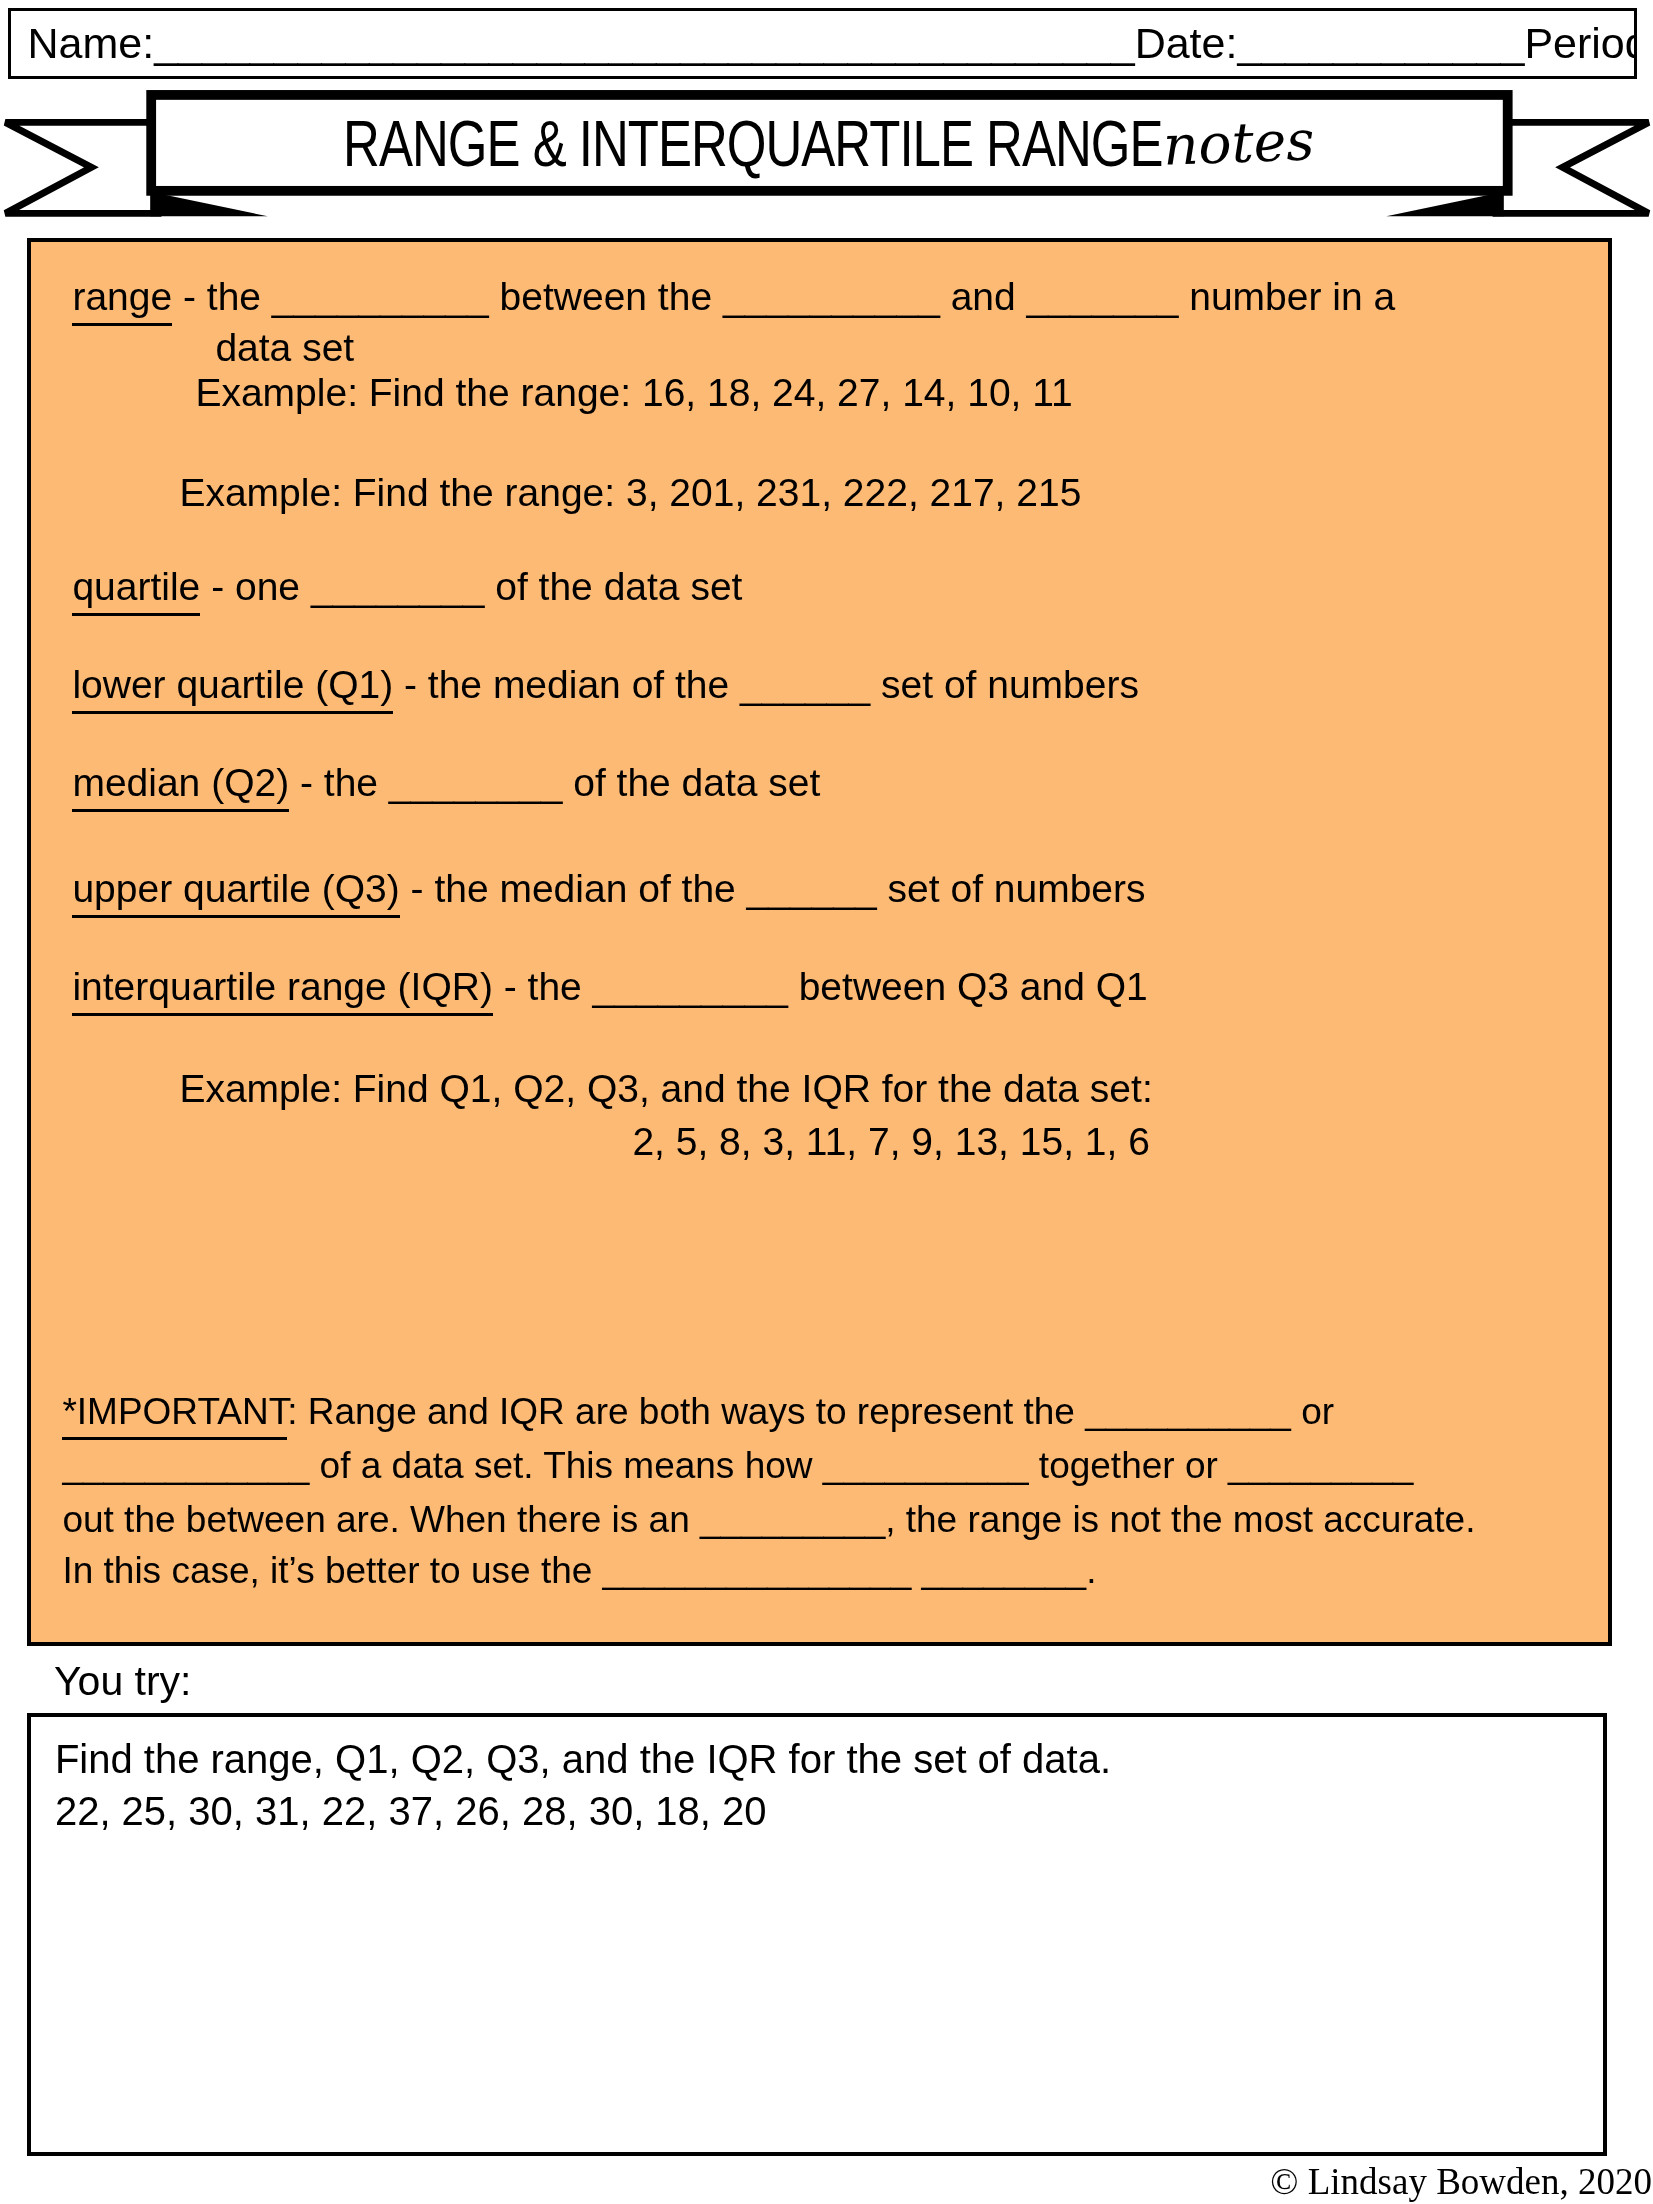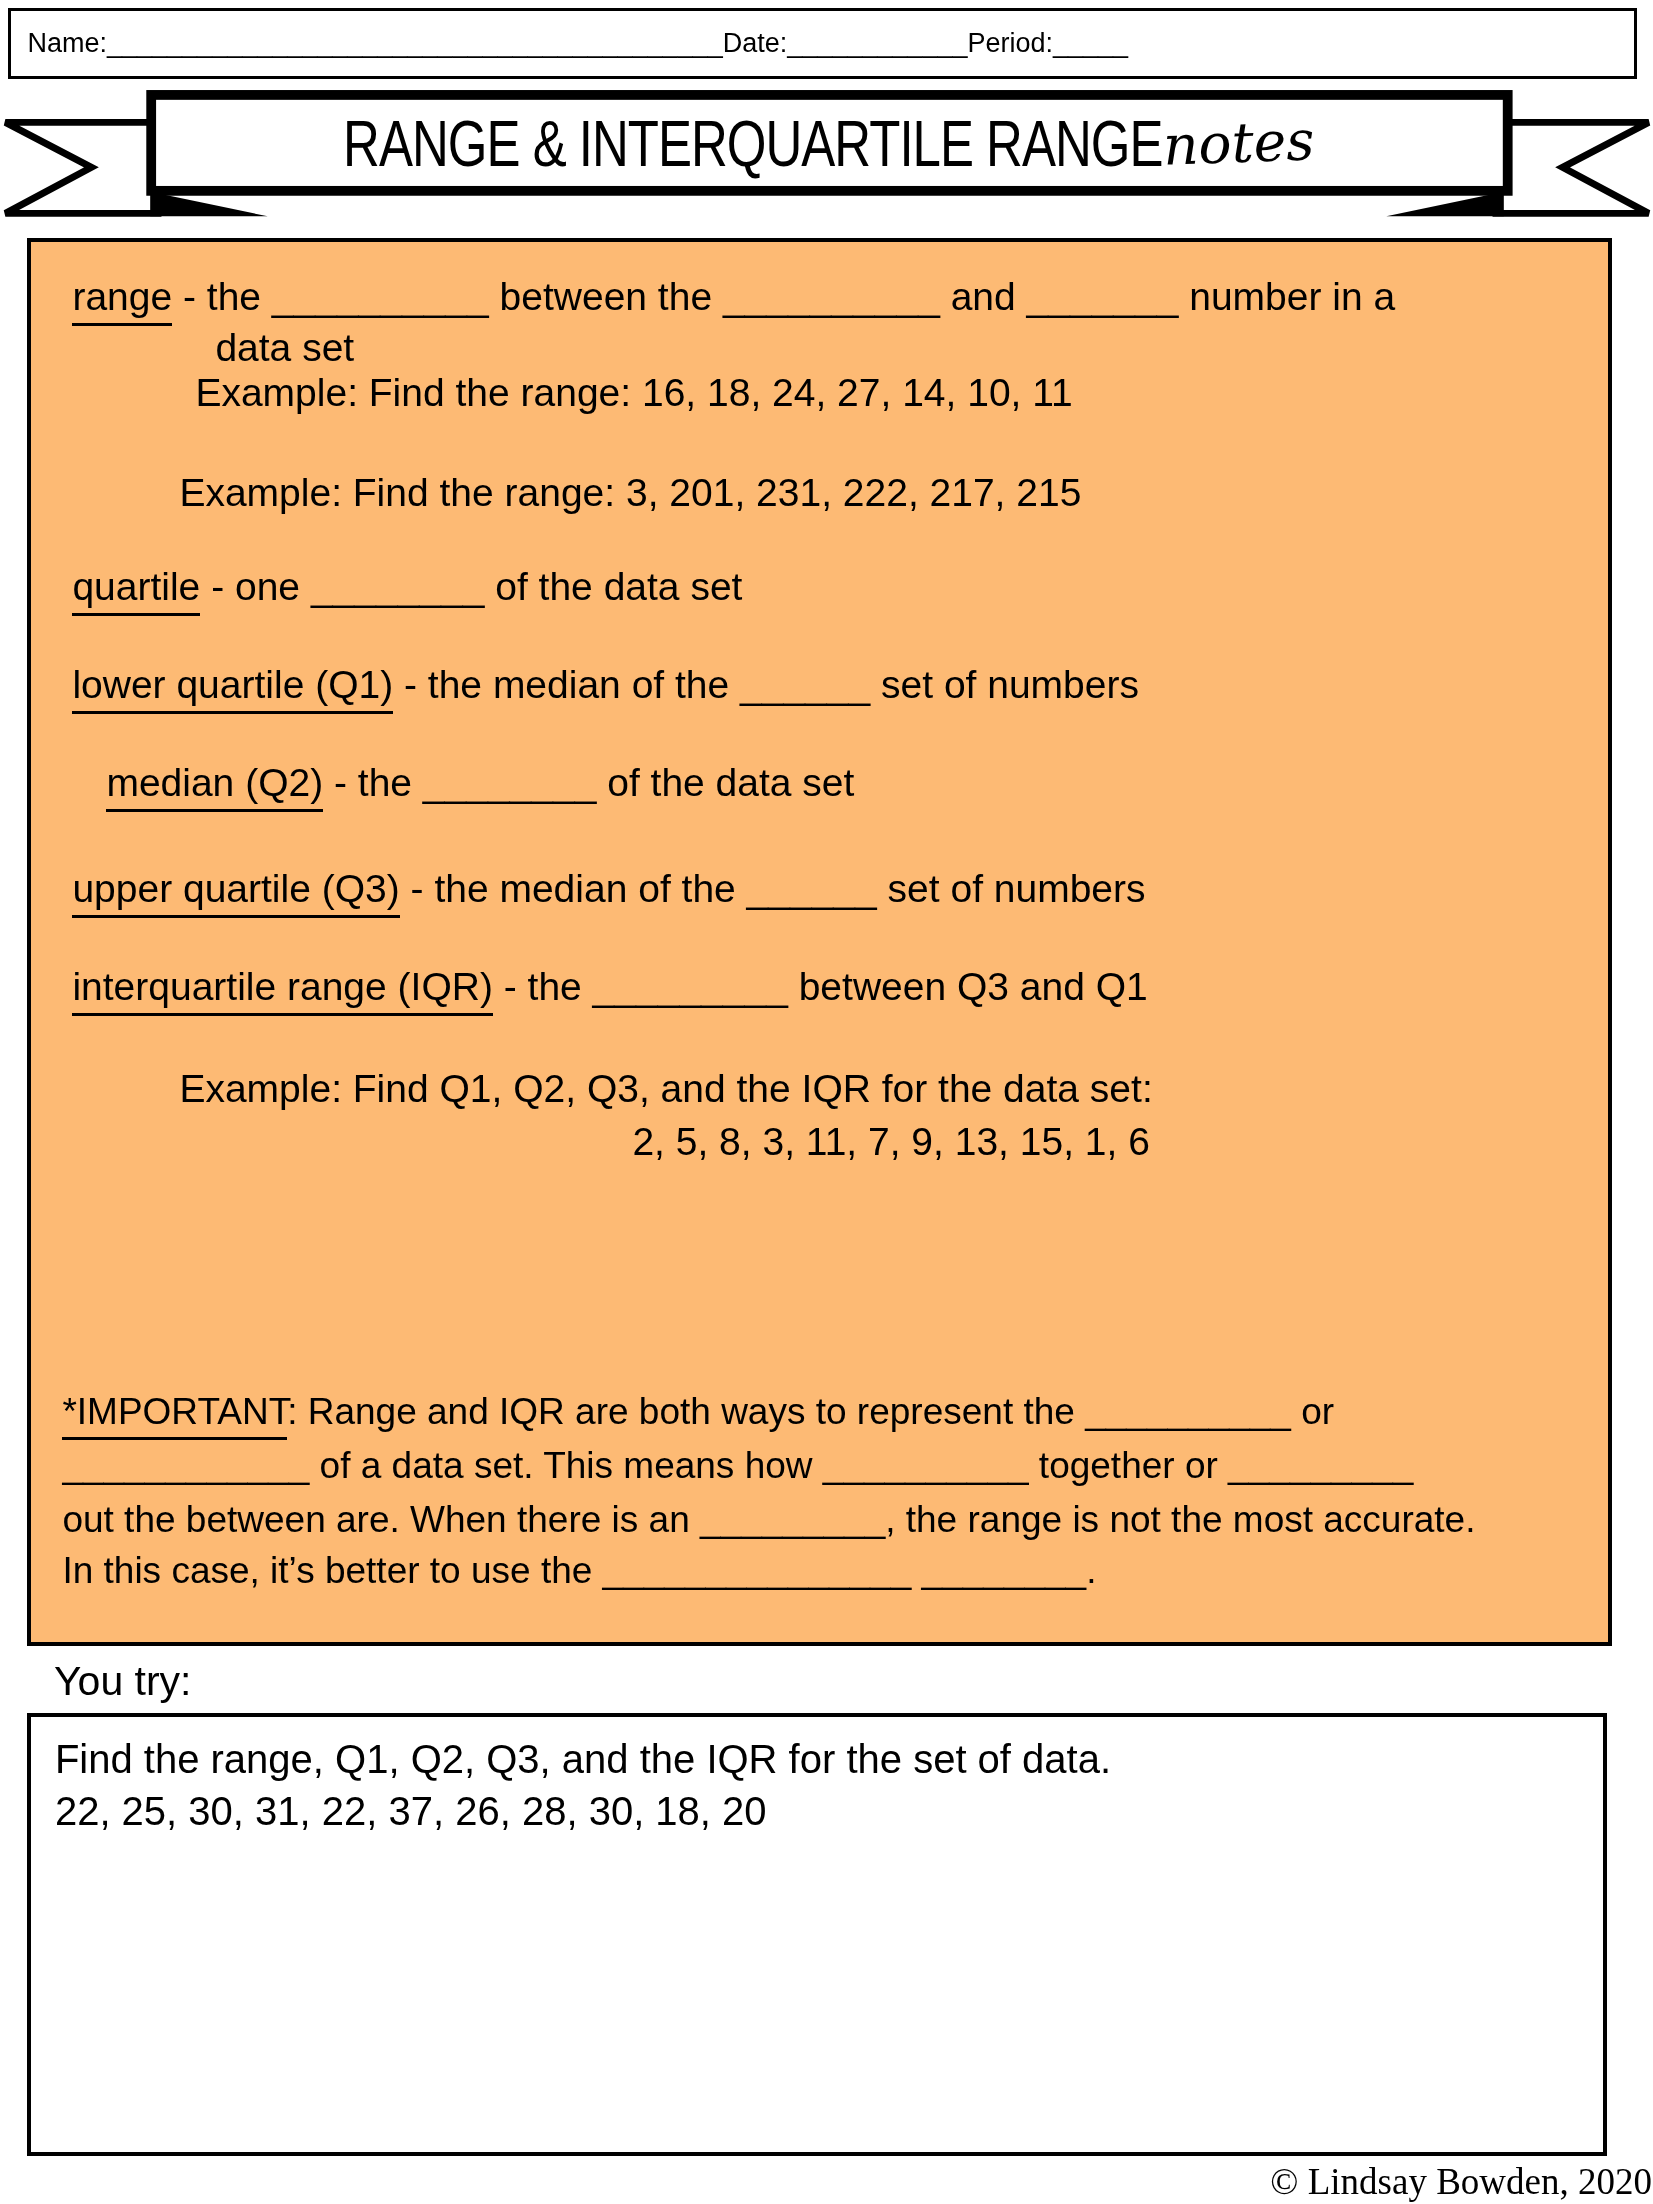--- a/index.html
+++ b/index.html
@@ -7,21 +7,21 @@
   body { font-family:"Liberation Sans", sans-serif; color:#000; }
   .page {
     position:relative; width:1654px; height:2204px; background:#fff; overflow:hidden;
   }
 
   
   .header-bar {
     position:absolute; left:7.8px; top:7.8px; width:1629px; height:71px;
     border:3.9px solid #000; background:#fff;
     display:flex; align-items:center; padding:0 0 0 16.7px;
-    font-size:27px; white-space:nowrap; overflow:hidden;
+    font-size:43px; white-space:nowrap; overflow:hidden;
   }
   .header-bar span { display:inline-block; }
 
   
   .banner { position:absolute; left:0; top:0; width:1654px; height:230px; }
   .banner svg { position:absolute; left:0; top:0; }
   .banner-text {
     position:absolute; left:150px; top:95px; width:1358px; height:96px;
     display:flex; align-items:center; justify-content:center; gap:1px;
     white-space:nowrap;
@@ -42,21 +42,21 @@
   }
   .nb-line { position:absolute; white-space:nowrap; }
   .term { border-bottom:3.9px solid #000; padding-bottom:4.9px; }
 
   .l-def1     { left:41px;  top:33px; }
   .l-def1cont { left:184px; top:84px; }
   .l-ex1      { left:164px; top:129px; }
   .l-ex2      { left:148px; top:229px; }
   .l-def2     { left:41px;  top:323px; }
   .l-def3     { left:41px;  top:421px; }
-  .l-def4     { left:41px;  top:519px;margin-left:34px; }
+  .l-def4     { left:41px;  top:519px; }
   .l-def5     { left:41px;  top:625px; }
   .l-def6     { left:41px;  top:723px; }
   .l-ex3      { left:148px; top:825px; }
   .l-ex3data  { left:601px; top:878px; }
   .imp { font-size:37px; }
   .l-imp1 { left:31px; top:1149px; }
   .l-imp2 { left:31px; top:1203px; }
   .l-imp3 { left:31px; top:1257px; }
   .l-imp4 { left:31px; top:1308px; }
 

